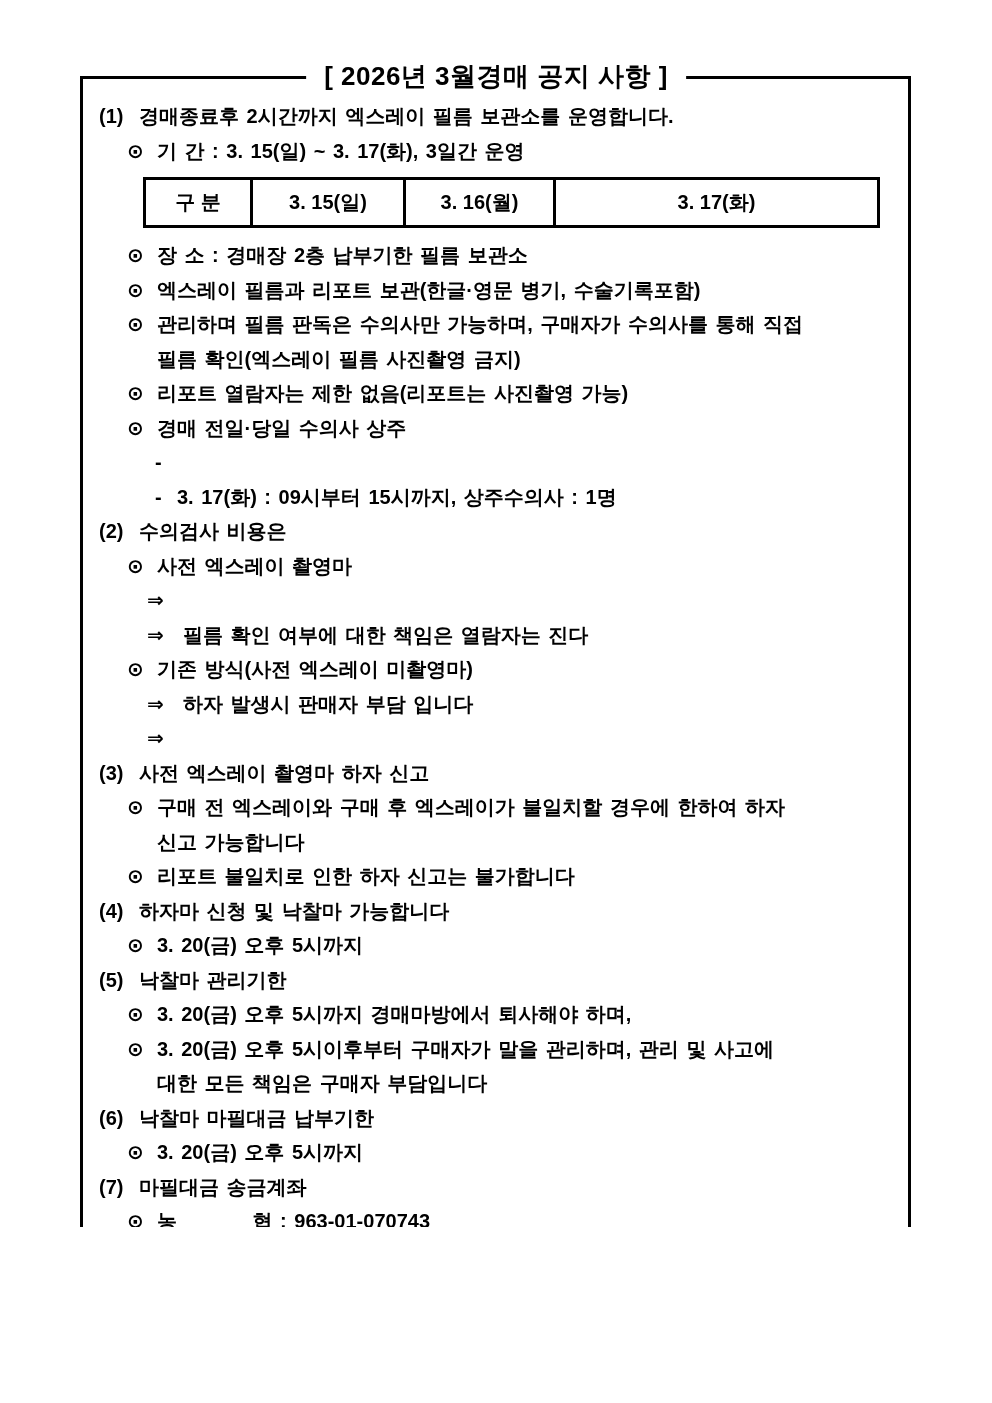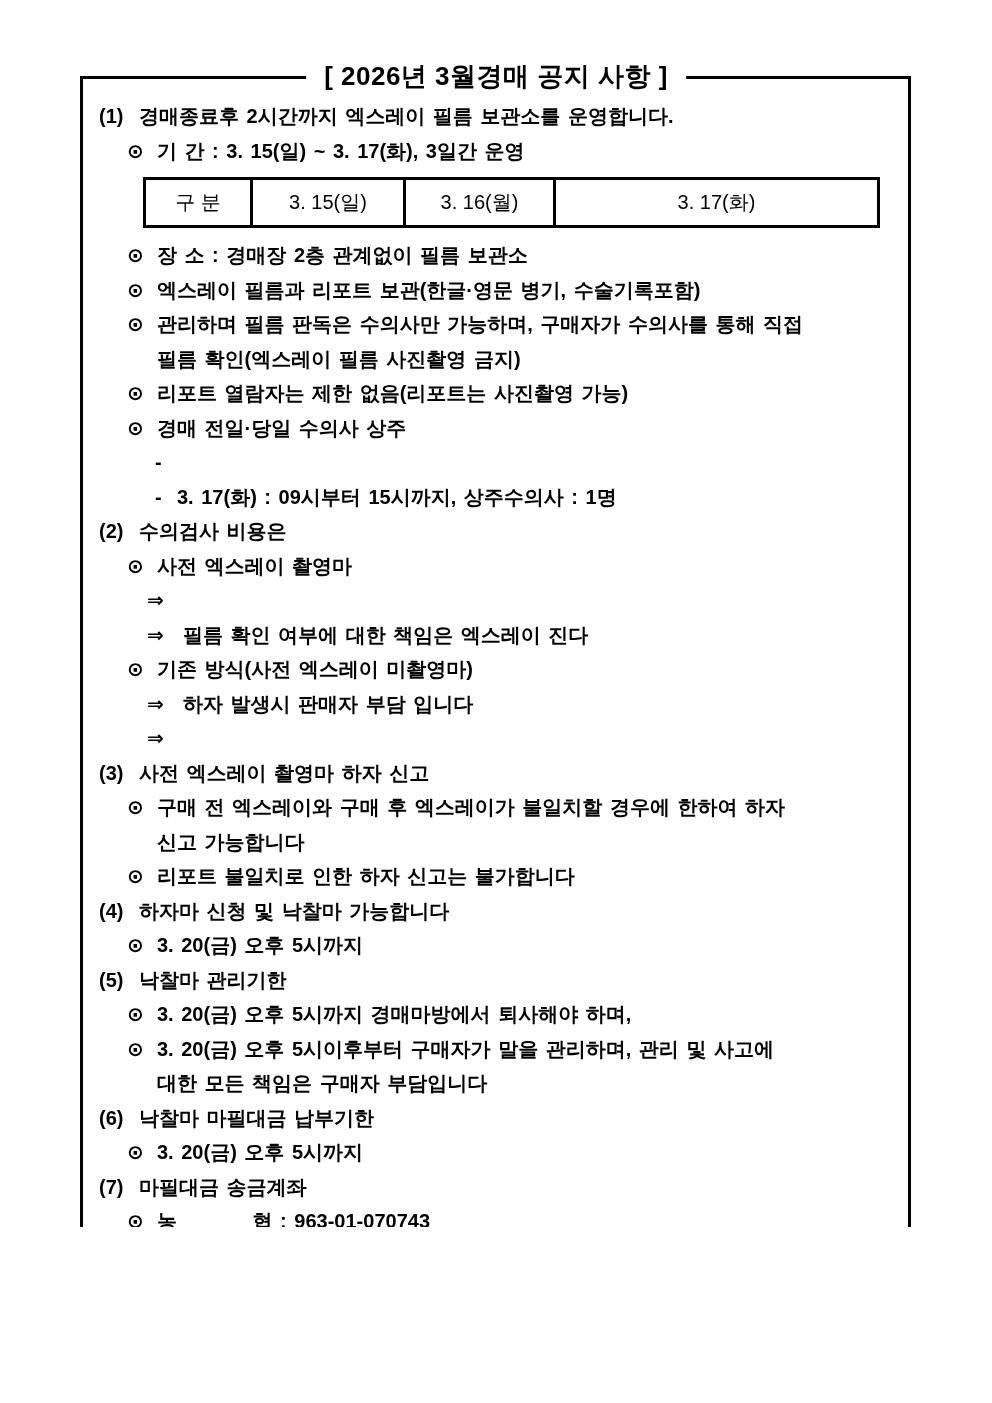--- a/index.html
+++ b/index.html
@@ -45,21 +45,21 @@
     table-layout: fixed;
     width: 734px;
     margin: 9px 0 10px 46px;
   }
   .schedule-table th, .schedule-table td {
     border: 3px solid #000;
     height: 48px;
     text-align: center;
     vertical-align: middle;
     font-size: 20px;
-    font-weight: 400;
+    font-weight: 700;
     padding: 0 4px;
     white-space: nowrap;
   }
   .c0 { width: 107px; } .c1 { width: 153px; } .c2 { width: 150px; } .c3 { width: 324px; }
 </style>
 </head>
 <body>
 
 <div class="page">
 
@@ -91,21 +91,21 @@
           <th>3. 15(일)</th>
           <th>3. 16(월)</th>
           <th>3. 17(화)</th>
         </tr>
       </tbody>
     </table>
 
     <div id="after-lines">
         <div class="line level-1">
           <span class="marker">⊙</span>
-          <span class="text">장 소 : 경매장 2층 관계없이 필름 보관소</span>
+          <span class="text">장 소 : 경매장 2층 납부기한 필름 보관소</span>
         </div>
         <div class="line level-1">
           <span class="marker">⊙</span>
           <span class="text">엑스레이 필름과 리포트 보관(한글·영문 병기, 수술기록포함)</span>
         </div>
         <div class="line level-1">
           <span class="marker">⊙</span>
           <span class="text">관리하며 필름 판독은 수의사만 가능하며, 구매자가 수의사를 통해 직접
 필름 확인(엑스레이 필름 사진촬영 금지)</span>
         </div>
@@ -130,21 +130,21 @@
         </div>
         <div class="line level-1">
           <span class="marker">⊙</span>
           <span class="text">사전 엑스레이 촬영마</span>
         </div>
         <div class="line level-2">
           <span class="marker">⇒</span>
         </div>
         <div class="line level-2">
           <span class="marker">⇒</span>
-          <span class="text">필름 확인 여부에 대한 책임은 엑스레이 진다</span>
+          <span class="text">필름 확인 여부에 대한 책임은 열람자는 진다</span>
         </div>
         <div class="line level-1">
           <span class="marker">⊙</span>
           <span class="text">기존 방식(사전 엑스레이 미촬영마)</span>
         </div>
         <div class="line level-2">
           <span class="marker">⇒</span>
           <span class="text">하자 발생시 판매자 부담 입니다</span>
         </div>
         <div class="line level-2">

